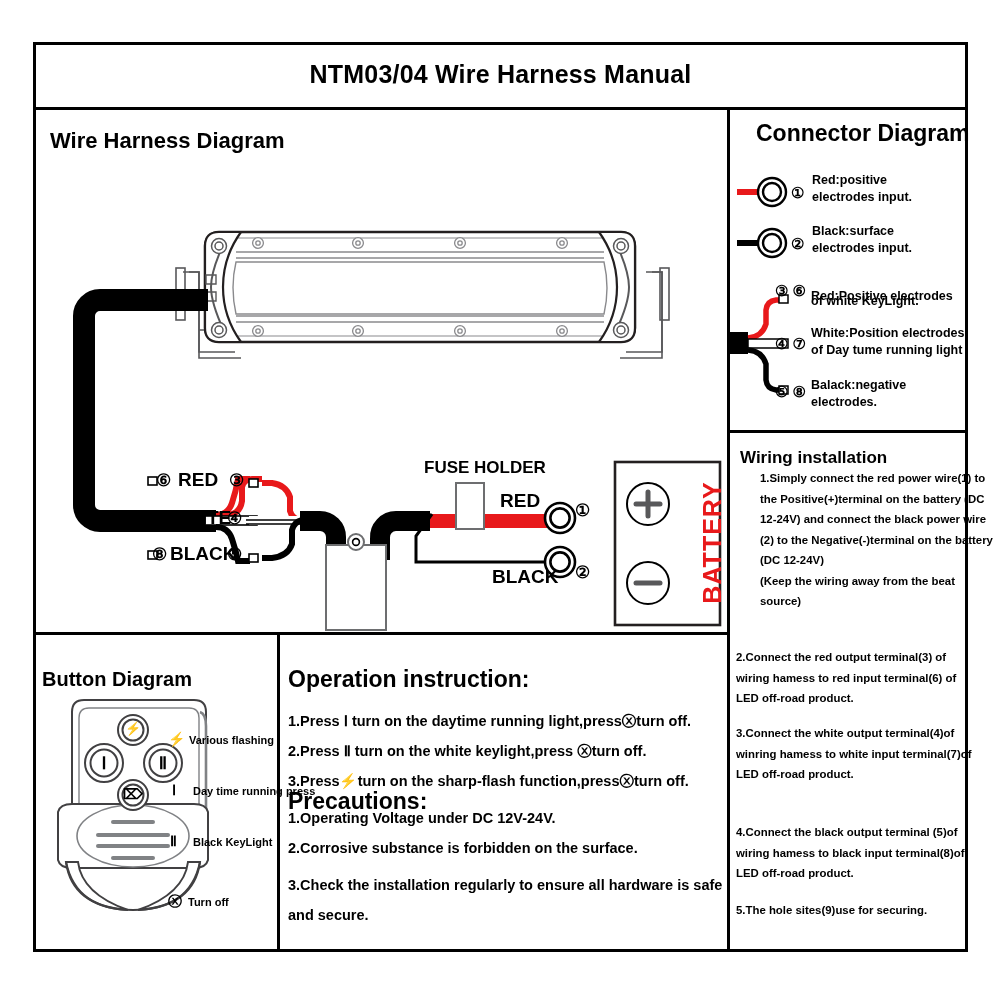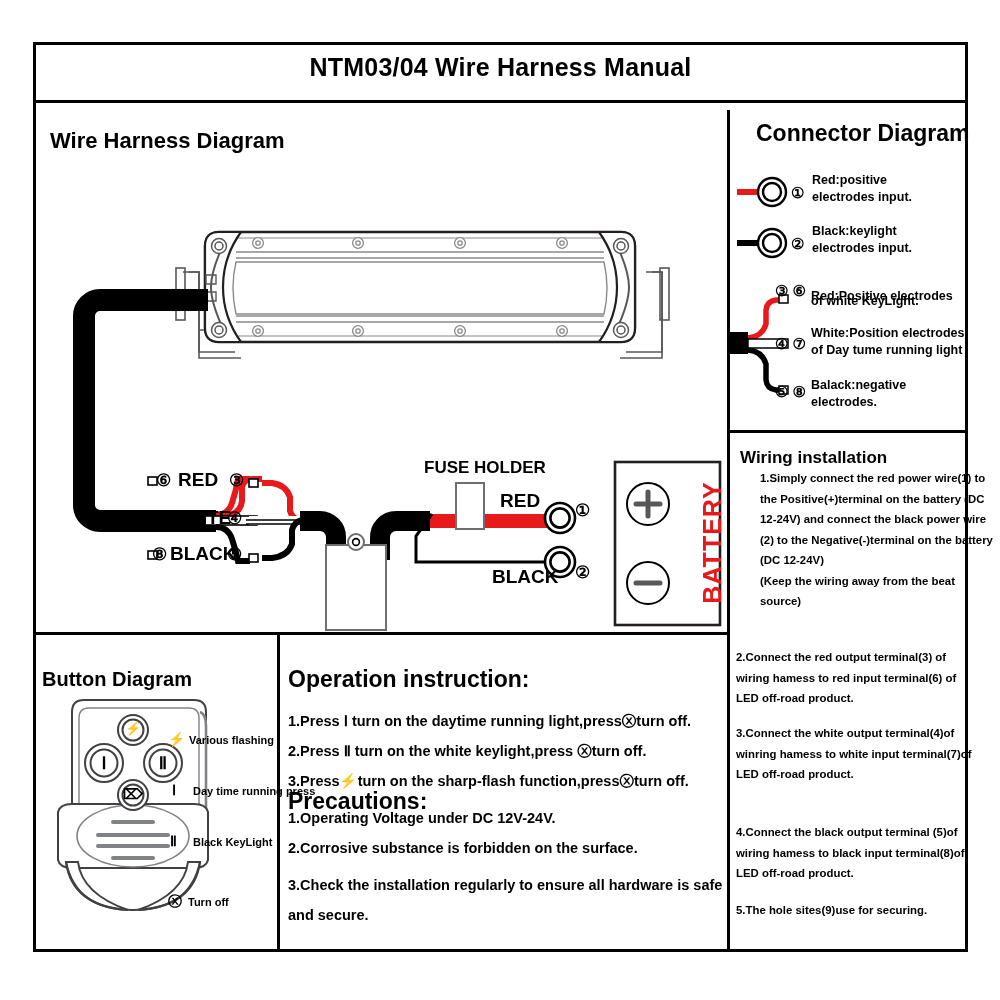--- a/index.html
+++ b/index.html
@@ -2,21 +2,21 @@
 <html><head>
 <meta charset="utf-8">
 <style>
   html,body{margin:0;padding:0;background:#fff;}
   body{width:1000px;height:1000px;font-family:"Liberation Sans",sans-serif;color:#000;}
   #page{position:relative;width:1000px;height:1000px;overflow:hidden;background:#fff;}
 
   .frame{position:absolute;left:33px;top:42px;width:935px;height:910px;border:3px solid #000;box-sizing:border-box;}
 
   
-  .header{position:absolute;left:33px;top:35px;width:935px;height:68px;border-bottom:3px solid #000;box-sizing:border-box;display:flex;align-items:center;justify-content:center;text-align:center;}
+  .header{position:absolute;left:33px;top:42px;width:935px;height:68px;border-bottom:3px solid #000;box-sizing:border-box;display:flex;align-items:center;justify-content:center;text-align:center;}
   .header .title{font-size:25px;font-weight:bold;letter-spacing:.2px;}
 
   
   .vsep-right{position:absolute;left:727px;top:110px;width:3px;height:842px;background:#000;}
   .hsep-right1{position:absolute;left:727px;top:430px;width:241px;height:3px;background:#000;}
   .hsep-bottom{position:absolute;left:33px;top:632px;width:697px;height:3px;background:#000;}
   .vsep-bottomleft{position:absolute;left:277px;top:632px;width:3px;height:320px;background:#000;}
 
   
   .panel-title{position:absolute;font-weight:bold;}
@@ -258,21 +258,21 @@
   <div class="lbl" style="left:575px;top:500px;font-size:17px;">①</div>
   <div class="lbl" style="left:575px;top:562px;font-size:17px;">②</div>
 
   <div class="lbl" style="left:632px;top:528px;width:160px;text-align:center;font-size:25px;color:#e8191b;letter-spacing:1px;transform:rotate(-90deg);transform-origin:center center;">BATTERY</div>
 
   <div class="conn-text" style="left:791px;top:185px;font-size:15px;">①</div>
   <div class="conn-text" style="left:812px;top:173px;">Red:positive</div>
   <div class="conn-text" style="left:812px;top:190px;">electrodes input.</div>
 
   <div class="conn-text" style="left:791px;top:236px;font-size:15px;">②</div>
-  <div class="conn-text" style="left:812px;top:224px;">Black:keylight</div>
+  <div class="conn-text" style="left:812px;top:224px;">Black:surface</div>
   <div class="conn-text" style="left:812px;top:241px;">electrodes input.</div>
 
   <div class="conn-text" style="left:775px;top:283px;font-size:15px;text-align:center;">③ ⑥</div>
   <div class="conn-text" style="left:811px;top:277px;margin-top:12px;">Red:Positive electrodes</div>
   <div class="conn-text" style="left:811px;top:294px;">of white KeyLight.</div>
 
   <div class="conn-text" style="left:775px;top:336px;font-size:15px;">④ ⑦</div>
   <div class="conn-text" style="left:811px;top:326px;">White:Position electrodes</div>
   <div class="conn-text" style="left:811px;top:343px;">of Day tume running light</div>
 

